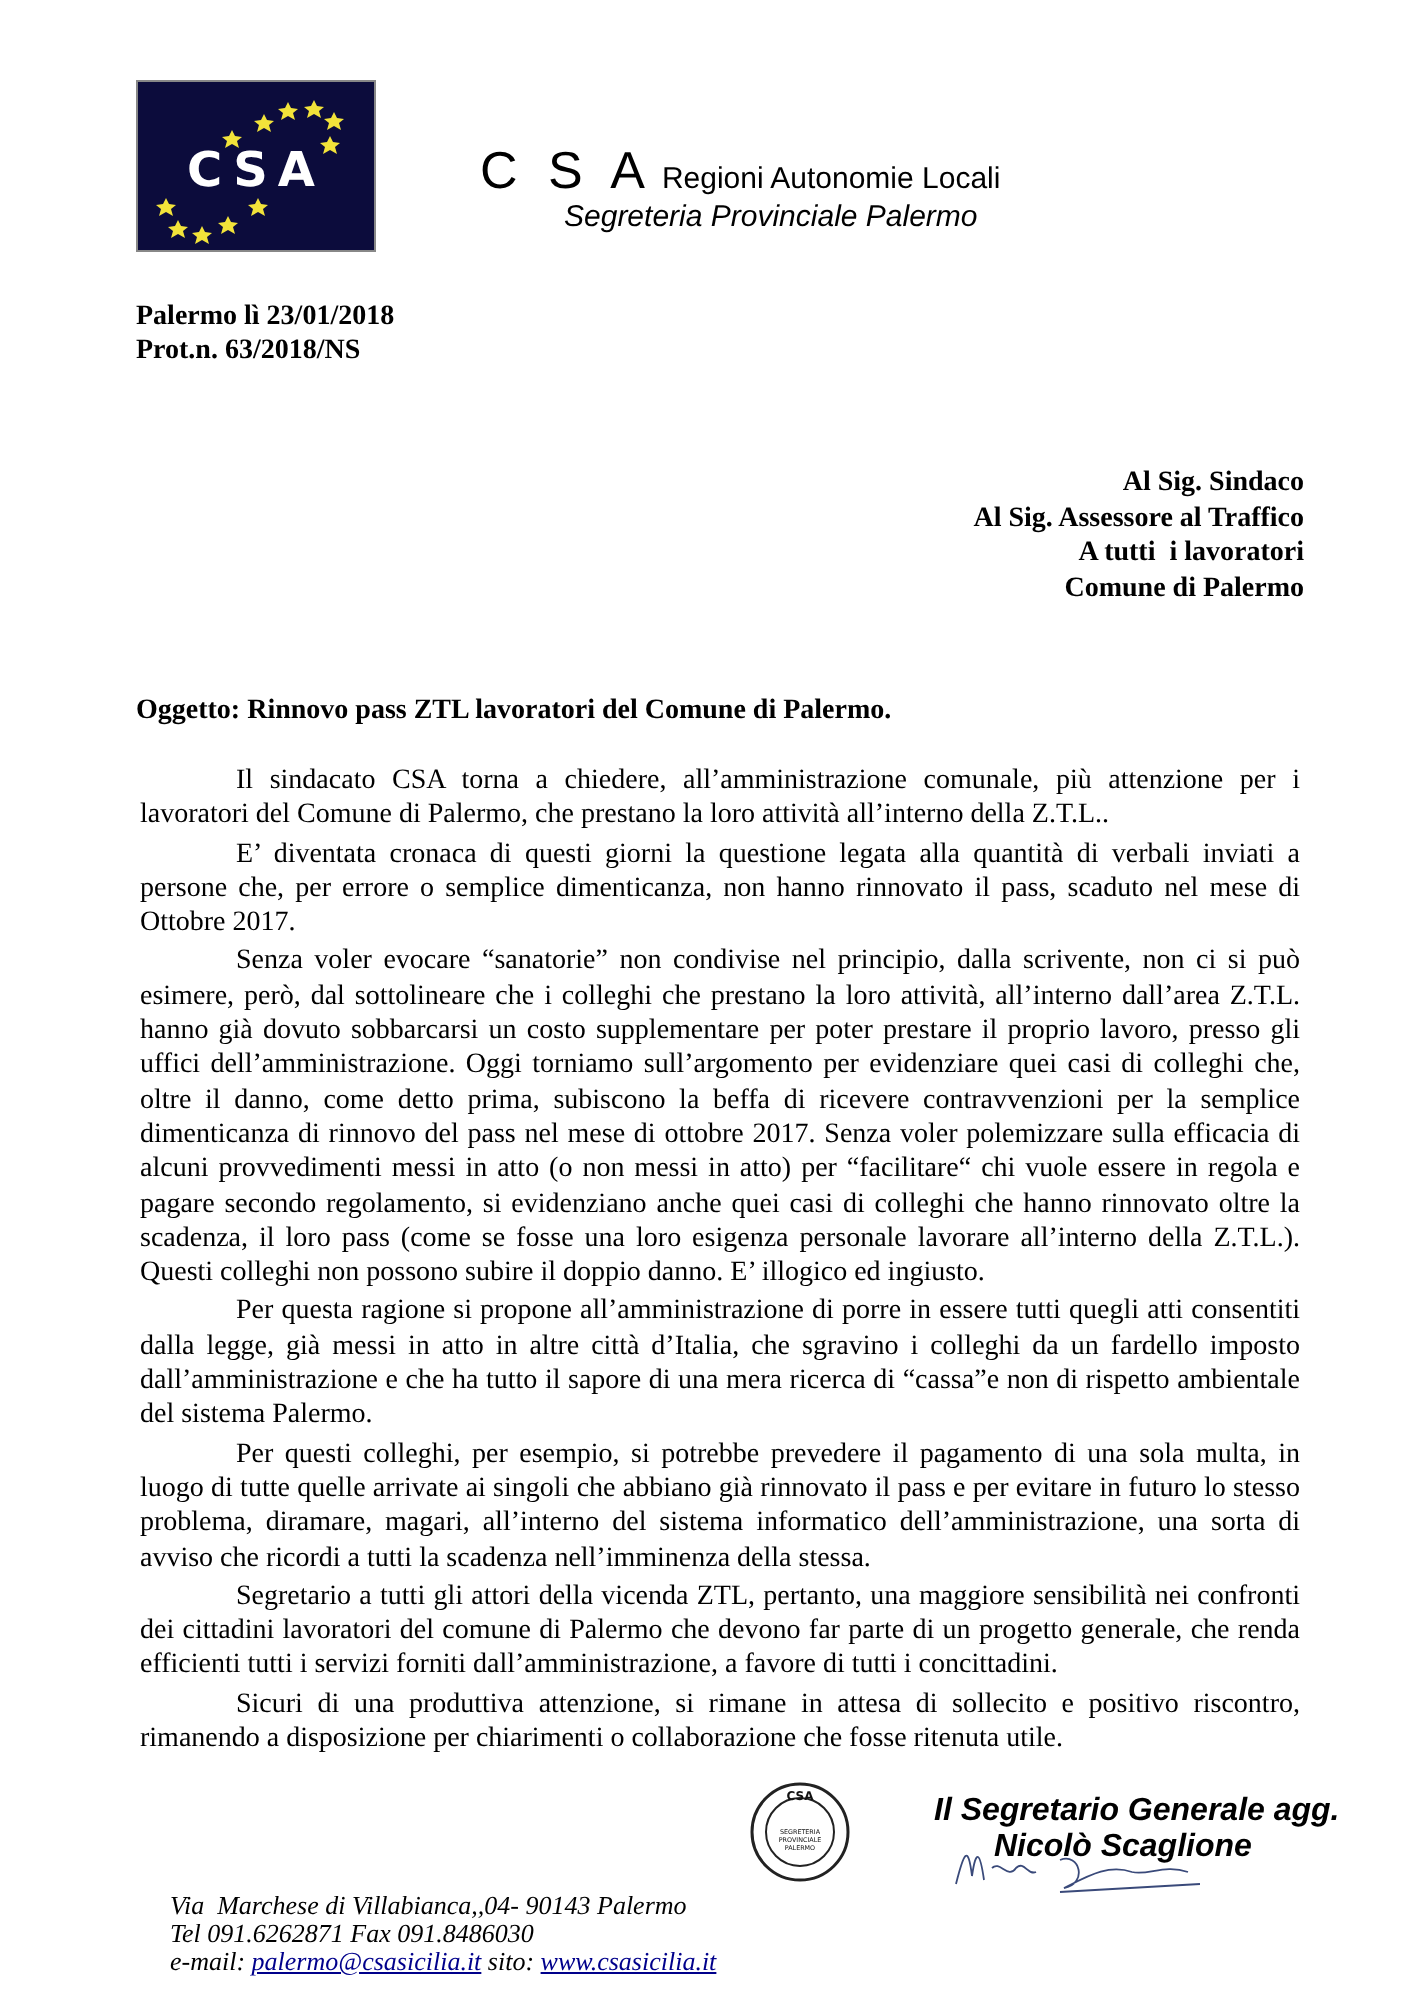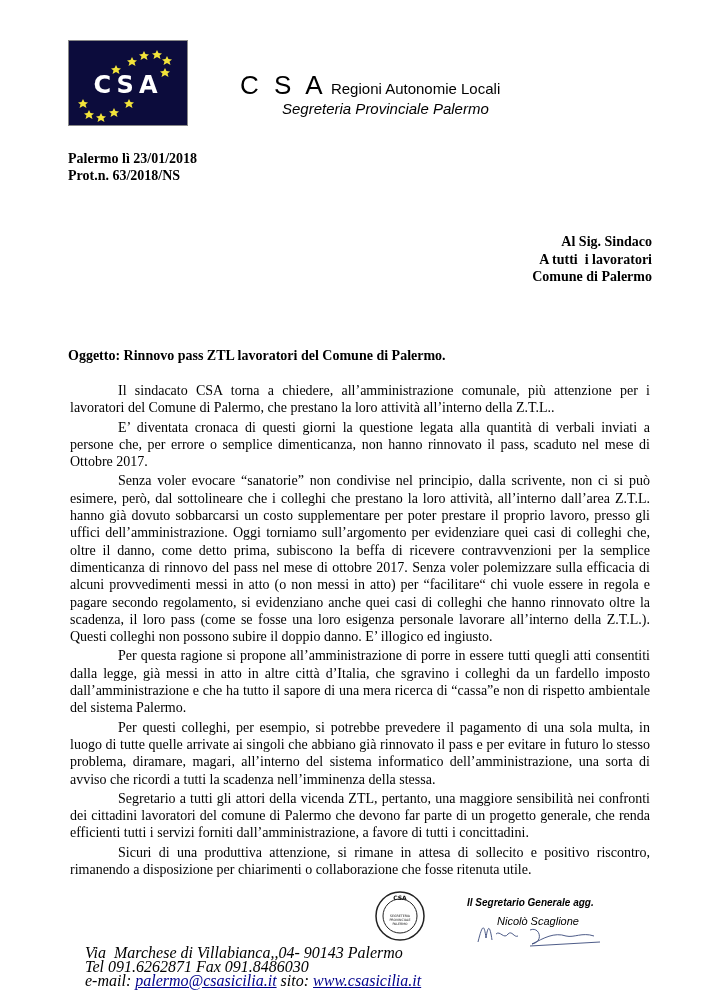--- a/index.html
+++ b/index.html
@@ -17,25 +17,25 @@
     #dateline { position: absolute; left: 68px; top: 150px; font-size: 14px; font-weight: bold; line-height: 17px; }
 
     #recipients { position: absolute; right: 62px; top: 233px; font-size: 14px; font-weight: bold; line-height: 17.5px; text-align: right; }
 
     #subject { position: absolute; left: 68px; top: 348px; font-size: 14px; font-weight: bold; }
 
     #body { position: absolute; left: 68px; top: 380px; width: 584px; font-size: 14px; line-height: 17.3px; text-align: justify; }
     #body p { margin: 2px; text-indent: 48px; }
 
     #stamp { position: absolute; left: 374px; top: 890px; width: 52px; height: 52px; }
-    #sig-title { position: absolute; left: 467px; top: 897px; font-size: 10px; font-weight: bold; font-style: italic; }
-    #sig-name { position: absolute; left: 497px; top: 915px; font-size: 11px; font-weight: normal; font-style: italic; }
+    #sig-title { position: absolute; left: 467px; top: 897px; font-size: 16px; font-weight: bold; font-style: italic; }
+    #sig-name { position: absolute; left: 497px; top: 915px; font-size: 16px; font-weight: bold; font-style: italic; }
     #signature { position: absolute; left: 470px; top: 912px; width: 140px; height: 40px; }
 
-    #footer { position: absolute; left: 85px; top: 946px; font-size: 16px; font-style: italic; line-height: 14px; }
+    #footer { position: absolute; left: 85px; top: 946px; font-size: 13px; font-style: italic; line-height: 14px; }
     #footer a { color: #00008b; text-decoration: underline; }
   </style>
 </head>
 <body class="serif">
 
 <div id="logo">
   <svg width="118" height="84" viewBox="0 0 118 84">
     <g fill="#f2e33a">
       <polygon points="63,16 64.5,19 68,19.5 65.5,21.5 66.5,25 63,23 59.5,25 60.5,21.5 58,19.5 61.5,19"></polygon>
       <polygon points="75,10 76.5,13 80,13.5 77.5,15.5 78.5,19 75,17 71.5,19 72.5,15.5 70,13.5 73.5,13"></polygon>
@@ -59,20 +59,21 @@
 </div>
 <div id="header-sub" class="sans">Segreteria Provinciale Palermo</div>
 
 <div id="dateline">
   <div>Palermo lì 23/01/2018</div>
   <div>Prot.n. 63/2018/NS</div>
 </div>
 
 <div id="recipients">
   <div>Al Sig. Sindaco</div>
+  <div>Al Sig. Assessore al Traffico</div>
   <div style="white-space: pre;">A tutti  i lavoratori</div>
   <div>Comune di Palermo</div>
 </div>
 
 <div id="subject">Oggetto: Rinnovo pass ZTL lavoratori del Comune di Palermo.</div>
 
 <div id="body">
   <p>Il sindacato CSA torna a chiedere, all’amministrazione comunale, più attenzione per i lavoratori del Comune di Palermo, che prestano la loro attività all’interno della Z.T.L..</p>
   <p>E’ diventata cronaca di questi giorni la questione legata alla quantità di verbali inviati a persone che, per errore o semplice dimenticanza, non hanno rinnovato il pass, scaduto nel mese di Ottobre 2017.</p>
   <p>Senza voler evocare “sanatorie” non condivise nel principio, dalla scrivente, non ci si può esimere, però, dal sottolineare che i colleghi che prestano la loro attività, all’interno dall’area Z.T.L. hanno già dovuto sobbarcarsi un costo supplementare per poter prestare il proprio lavoro, presso gli uffici dell’amministrazione. Oggi torniamo sull’argomento per evidenziare quei casi di colleghi che, oltre il danno, come detto prima, subiscono la beffa di ricevere contravvenzioni per la semplice dimenticanza di rinnovo del pass nel mese di ottobre 2017. Senza voler polemizzare sulla efficacia di alcuni provvedimenti messi in atto (o non messi in atto) per “facilitare“ chi vuole essere in regola e pagare secondo regolamento, si evidenziano anche quei casi di colleghi che hanno rinnovato oltre la scadenza, il loro pass (come se fosse una loro esigenza personale lavorare all’interno della Z.T.L.). Questi colleghi non possono subire il doppio danno. E’ illogico ed ingiusto.</p>

